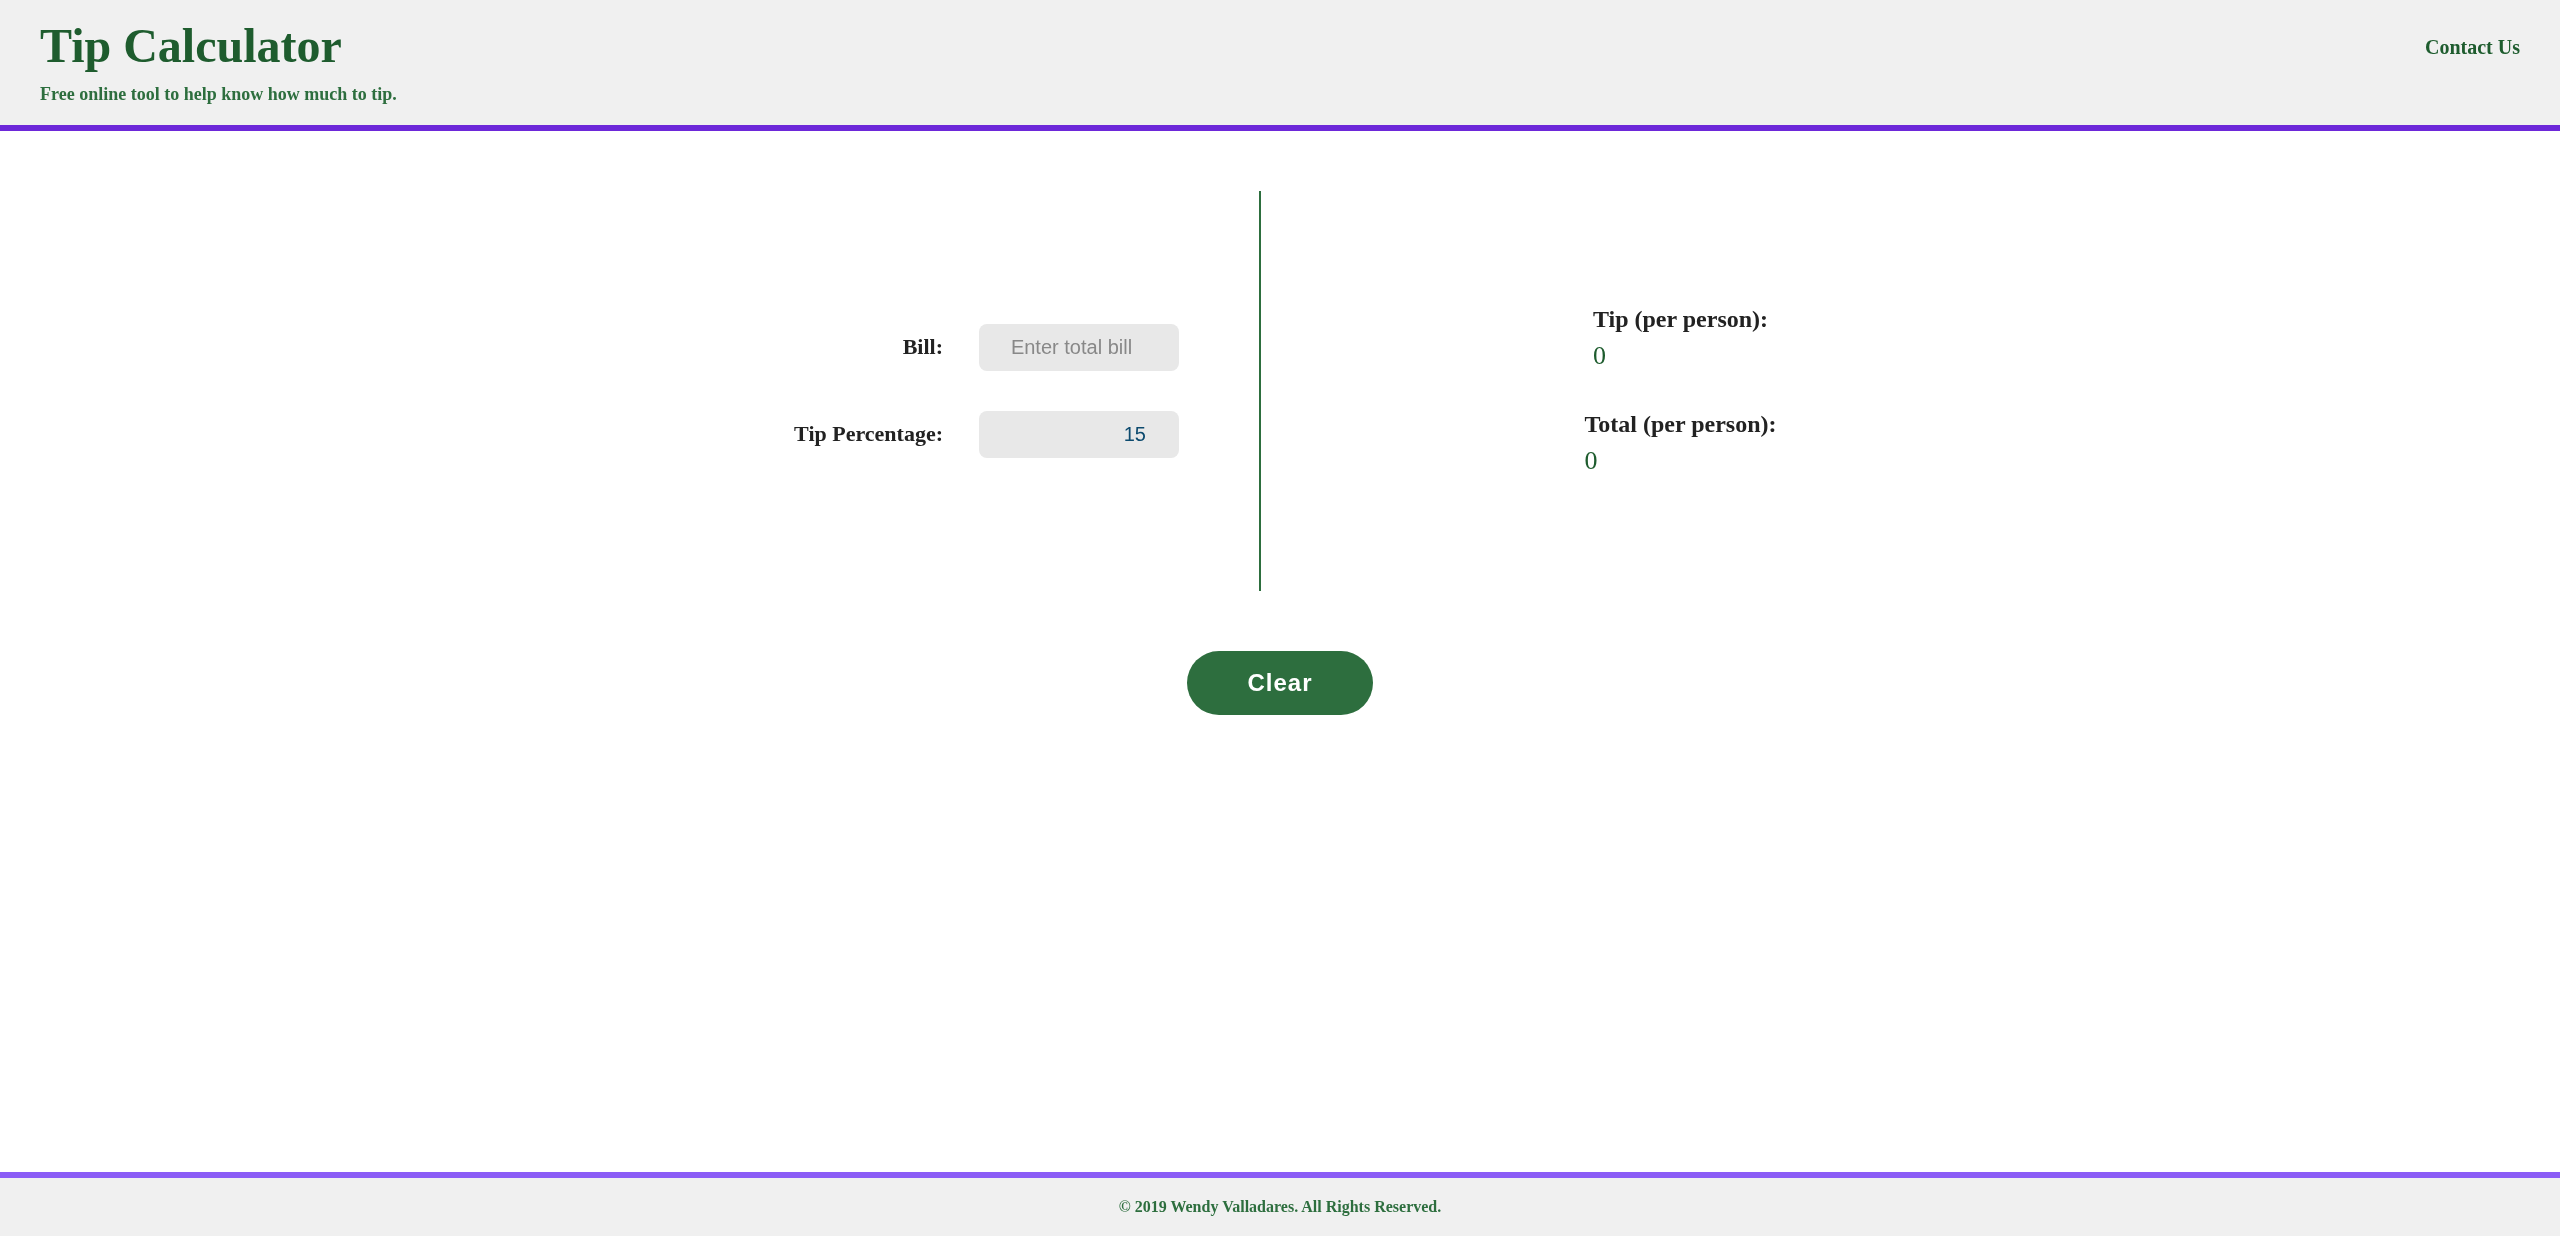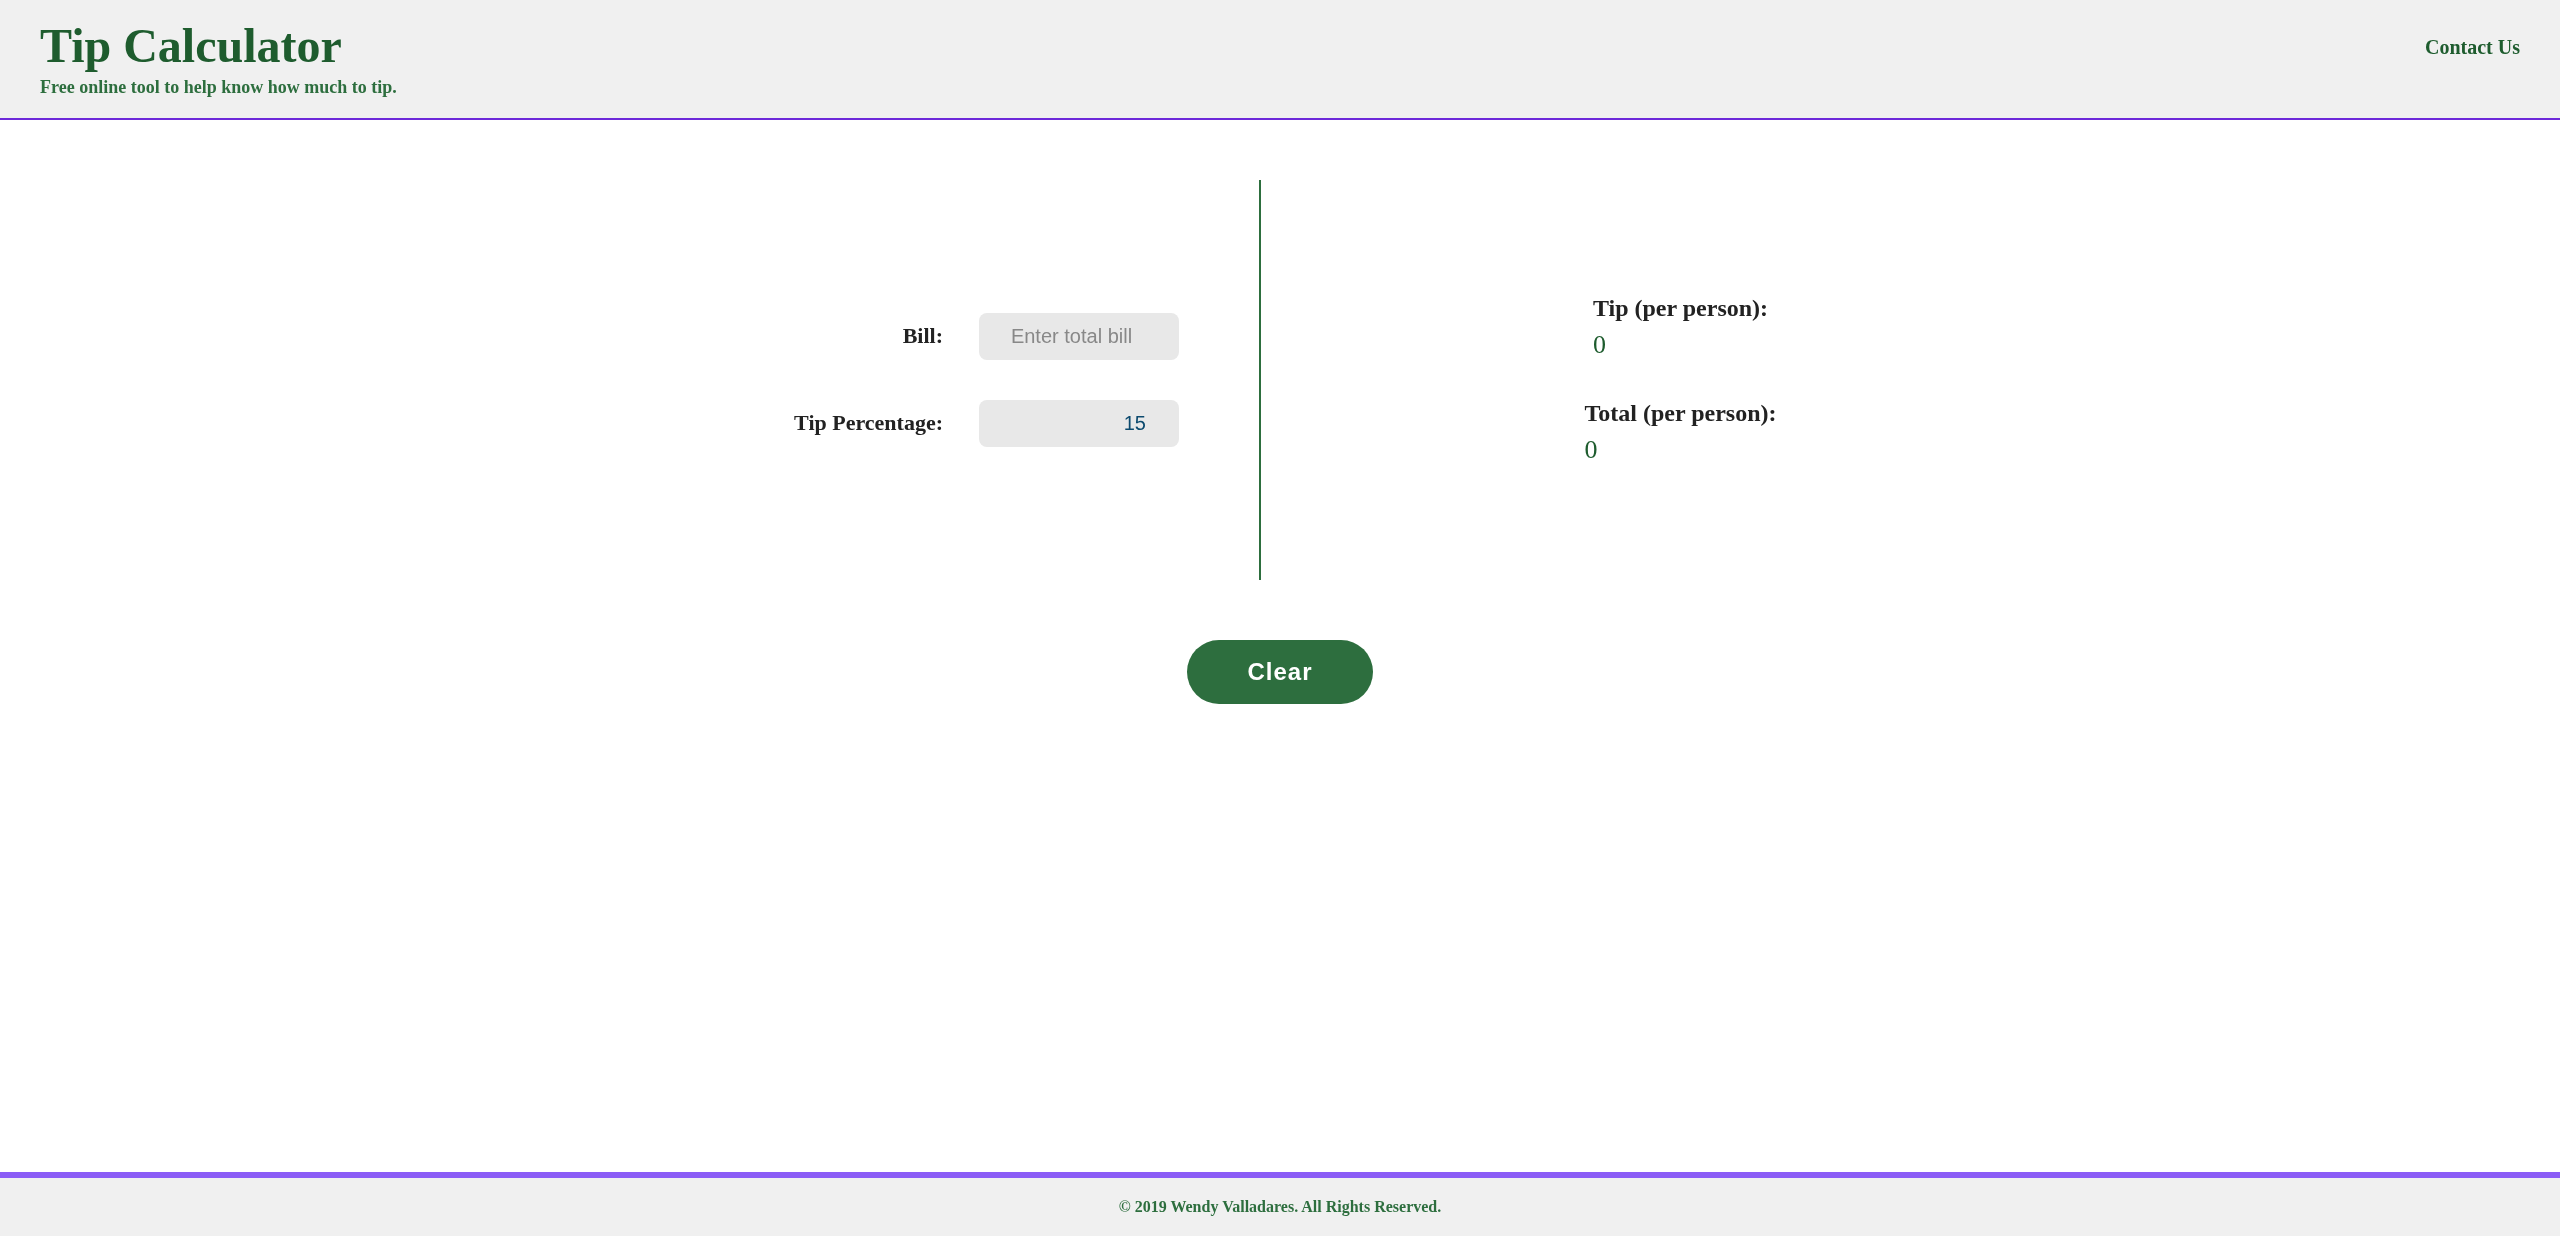--- a/index.html
+++ b/index.html
@@ -16,37 +16,37 @@
       flex-direction: column;
     }
 
     
     .header {
       background-color: #f0f0f0;
       padding: 20px 40px;
       display: flex;
       justify-content: space-between;
       align-items: flex-start;
-      border-bottom: 2px solid #6d28d9;
+      border-bottom: 6px solid #6d28d9;
     }
 
     .header-left {}
 
     .header-title {
       font-size: 48px;
       font-weight: bold;
       color: #1e5c2e;
       line-height: 1.1;
     }
 
     .header-subtitle {
       font-size: 18px;
       color: #2d6e3e;
       font-weight: bold;
-      margin-top: 4px;
+      margin-top: 11px;
     }
 
     .contact-us-link {
       font-size: 20px;
       font-weight: bold;
       color: #1e5c2e;
       text-decoration: none;
       margin-top: 16px;
       cursor: pointer;
     }

